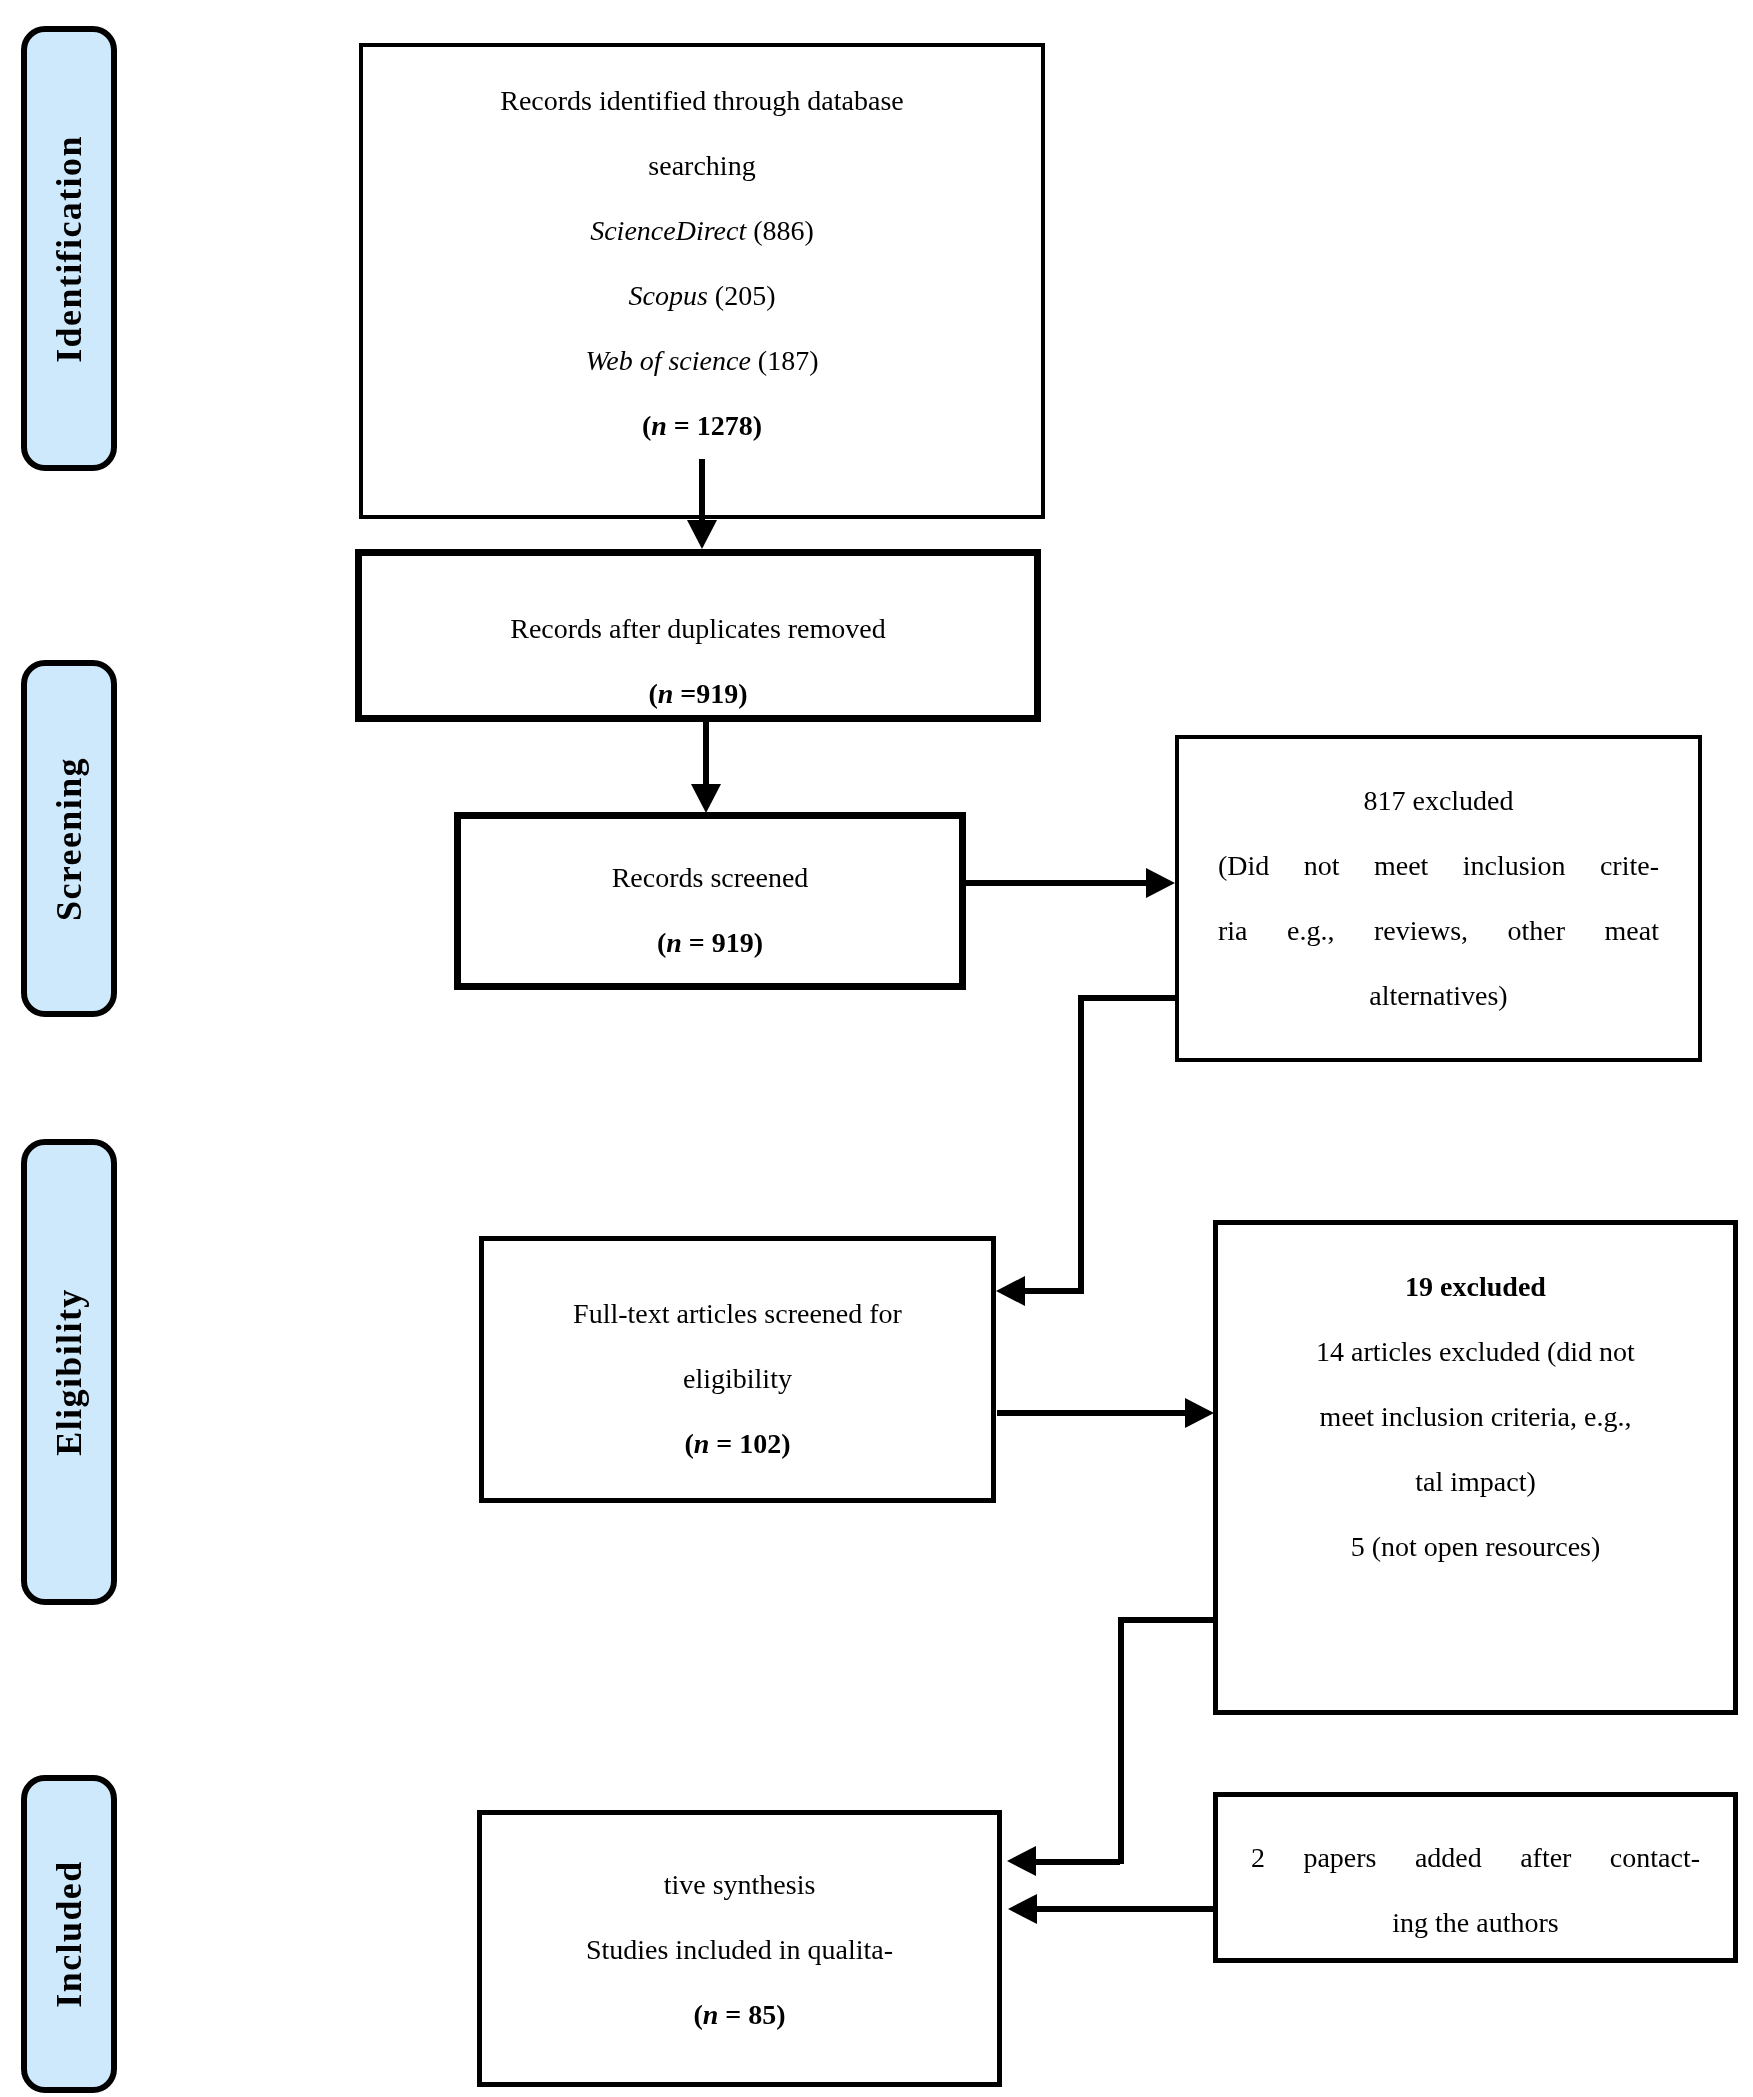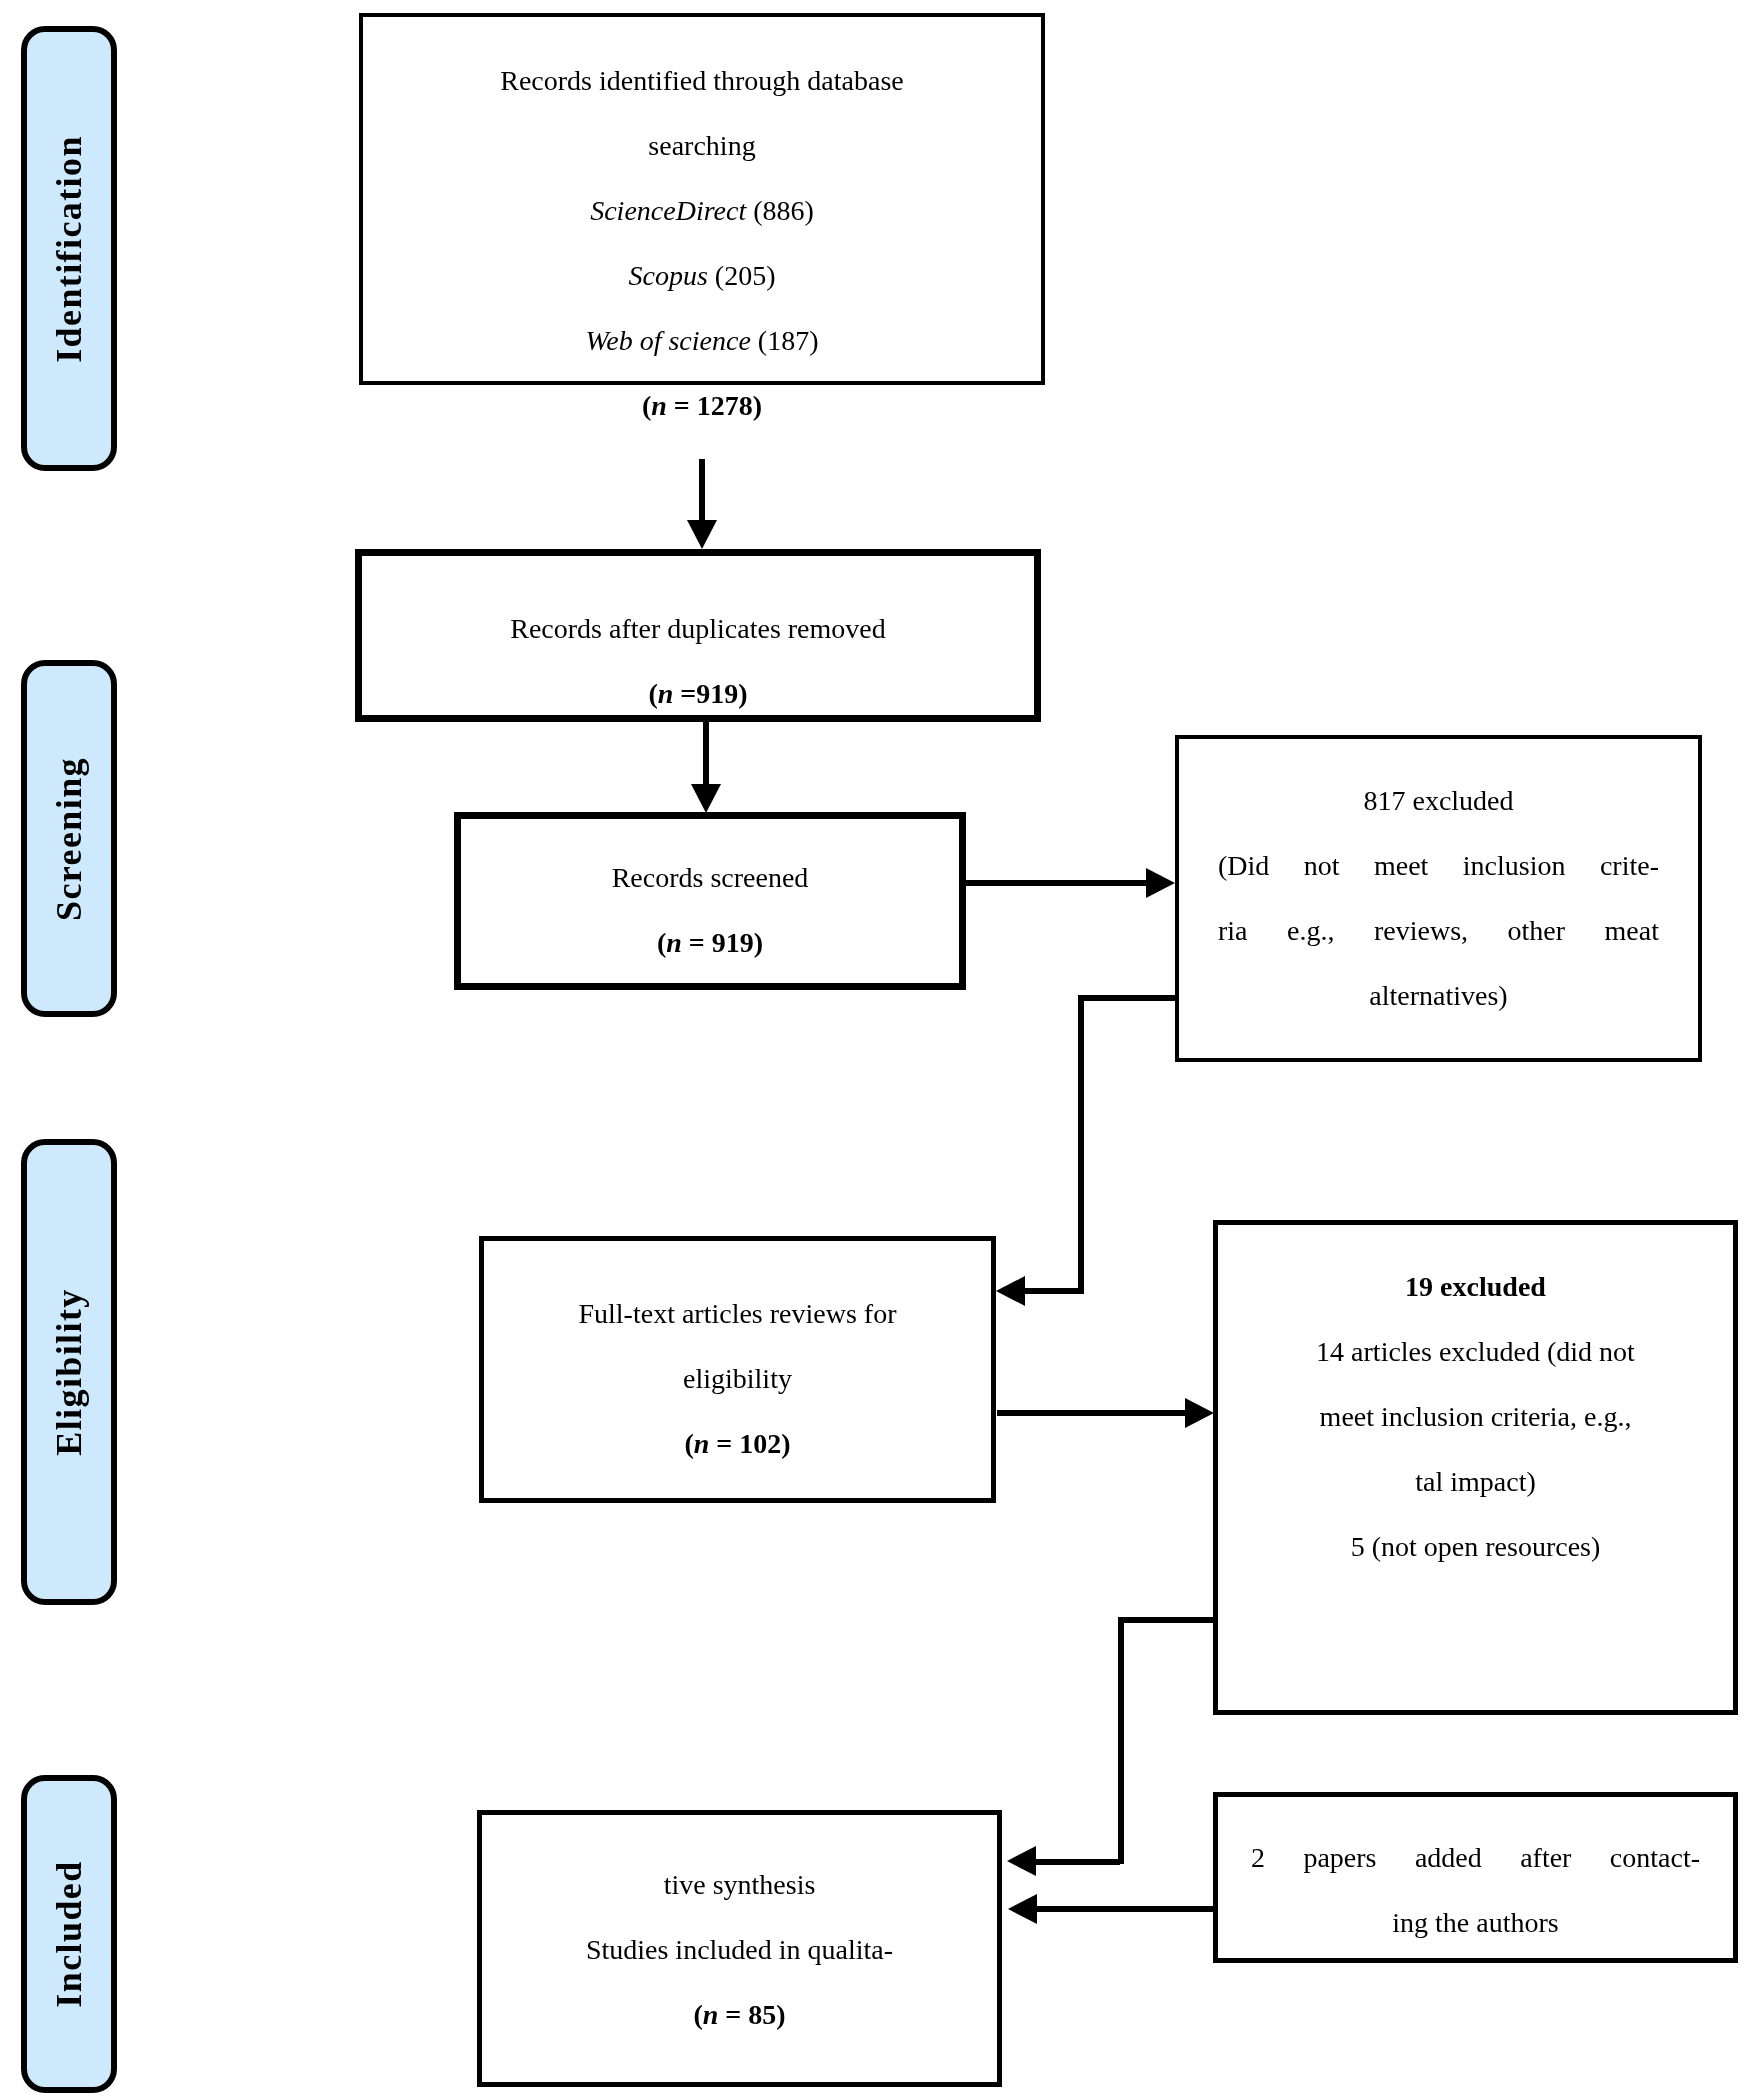--- a/index.html
+++ b/index.html
@@ -37,21 +37,21 @@
   <div class="side" style="top:660px;height:357px;">
     <span class="vtext">Screening</span>
   </div>
   <div class="side" style="top:1139px;height:466px;">
     <span class="vtext">Eligibility</span>
   </div>
   <div class="side" style="top:1775px;height:318px;">
     <span class="vtext">Included</span>
   </div>
 
-  <div class="box" style="left:359px;top:13px;width:686px;height:372px;border-width:4.6px;padding-top:31px;">
+  <div class="box" style="left:359px;top:43px;width:686px;height:476px;border-width:4.6px;padding-top:21px;">
     <span class="line">Records identified through database</span>
     <span class="line">searching</span>
     <span class="line"><span class="ital">ScienceDirect</span><span> (886)</span></span>
     <span class="line"><span class="ital">Scopus</span><span> (205)</span></span>
     <span class="line"><span class="ital">Web of science</span><span> (187)</span></span>
     <span class="line"><span class="bold">(</span><span class="bi">n</span><span class="bold"> = 1278)</span></span>
   </div>
 
   <div class="vline" style="left:699px;top:459px;height:65px;"></div>
   <div class="tri tri-down" style="left:687px;top:520px;"></div>
@@ -78,21 +78,21 @@
     <span class="line just">ria e.g., reviews, other meat</span>
     <span class="line leftal">alternatives)</span>
   </div>
 
   <div class="hline" style="left:1081px;top:995px;width:94px;"></div>
   <div class="vline" style="left:1078px;top:995px;height:298px;"></div>
   <div class="hline" style="left:1025px;top:1288px;width:59px;"></div>
   <div class="tri tri-left" style="left:996px;top:1276px;"></div>
 
   <div class="box" style="left:479px;top:1236px;width:517px;height:267px;border-width:5.5px;padding-top:40px;">
-    <span class="line">Full-text articles reviews for</span>
+    <span class="line">Full-text articles screened for</span>
     <span class="line">eligibility</span>
     <span class="line"><span class="bold">(</span><span class="bi">n</span><span class="bold"> = 102)</span></span>
   </div>
 
   <div class="hline" style="left:997px;top:1410px;width:190px;"></div>
   <div class="tri tri-right" style="left:1185px;top:1398px;"></div>
 
   <div class="box" style="left:1213px;top:1220px;width:525px;height:495px;border-width:5.5px;padding:29px 40px 0 40px;">
     <span class="line bold">19 excluded</span>
     <span class="line">14 articles excluded (did not</span>

